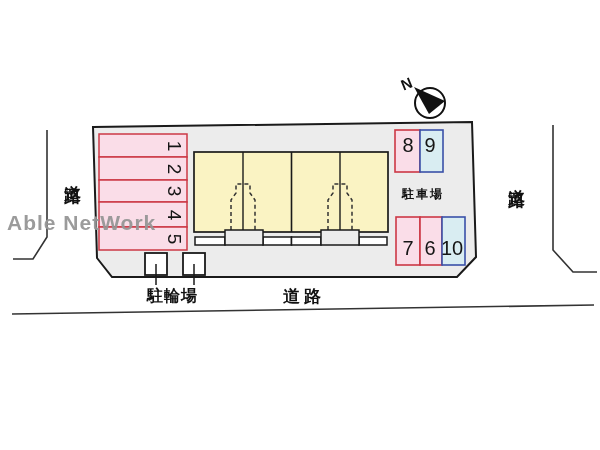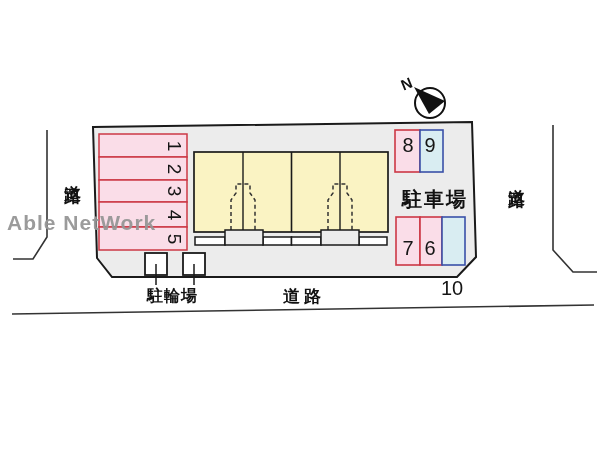--- a/index.html
+++ b/index.html
@@ -92,28 +92,28 @@
   </svg>
 
   <div class="watermark">Able NetWork</div>
 
   <div class="north-label">N</div>
 
   <div class="lbl lbl-vert" style="left:61px;top:171px;font-size:17px;">道路</div>
   <div class="lbl lbl-vert" style="left:505px;top:175px;font-size:17px;">道路</div>
   <div class="lbl" style="left:283px;top:285px;font-size:17px;letter-spacing:4px;">道路</div>
 
-  <div class="lbl" style="left:402px;top:186px;font-size:20px;letter-spacing:2px;">駐車場</div>
+  <div class="lbl" style="left:402px;top:186px;font-size:12px;letter-spacing:2px;">駐車場</div>
   <div class="lbl" style="left:147px;top:286px;font-size:16px;letter-spacing:1px;text-align:right;">駐輪場</div>
 
   <div class="num num-rot num-left" style="top:134.5px;">1</div>
   <div class="num num-rot num-left" style="top:157.5px;">2</div>
   <div class="num num-rot num-left" style="top:180px;">3</div>
   <div class="num num-rot num-left" style="top:203.5px;">4</div>
   <div class="num num-rot num-left" style="top:227.5px;">5</div>
 
   <div class="num num-sm" style="left:396px;top:133px;">8</div>
   <div class="num num-sm" style="left:418px;top:133px;">9</div>
   <div class="num num-sm" style="left:396px;top:236px;">7</div>
   <div class="num num-sm" style="left:418px;top:236px;">6</div>
-  <div class="num num-sm" style="left:438px;top:236px;width:28px;margin-top:40px;">10</div>
+  <div class="num num-sm" style="left:438px;top:236px;width:28px;">10</div>
 
 </div>
 
 </body></html>

